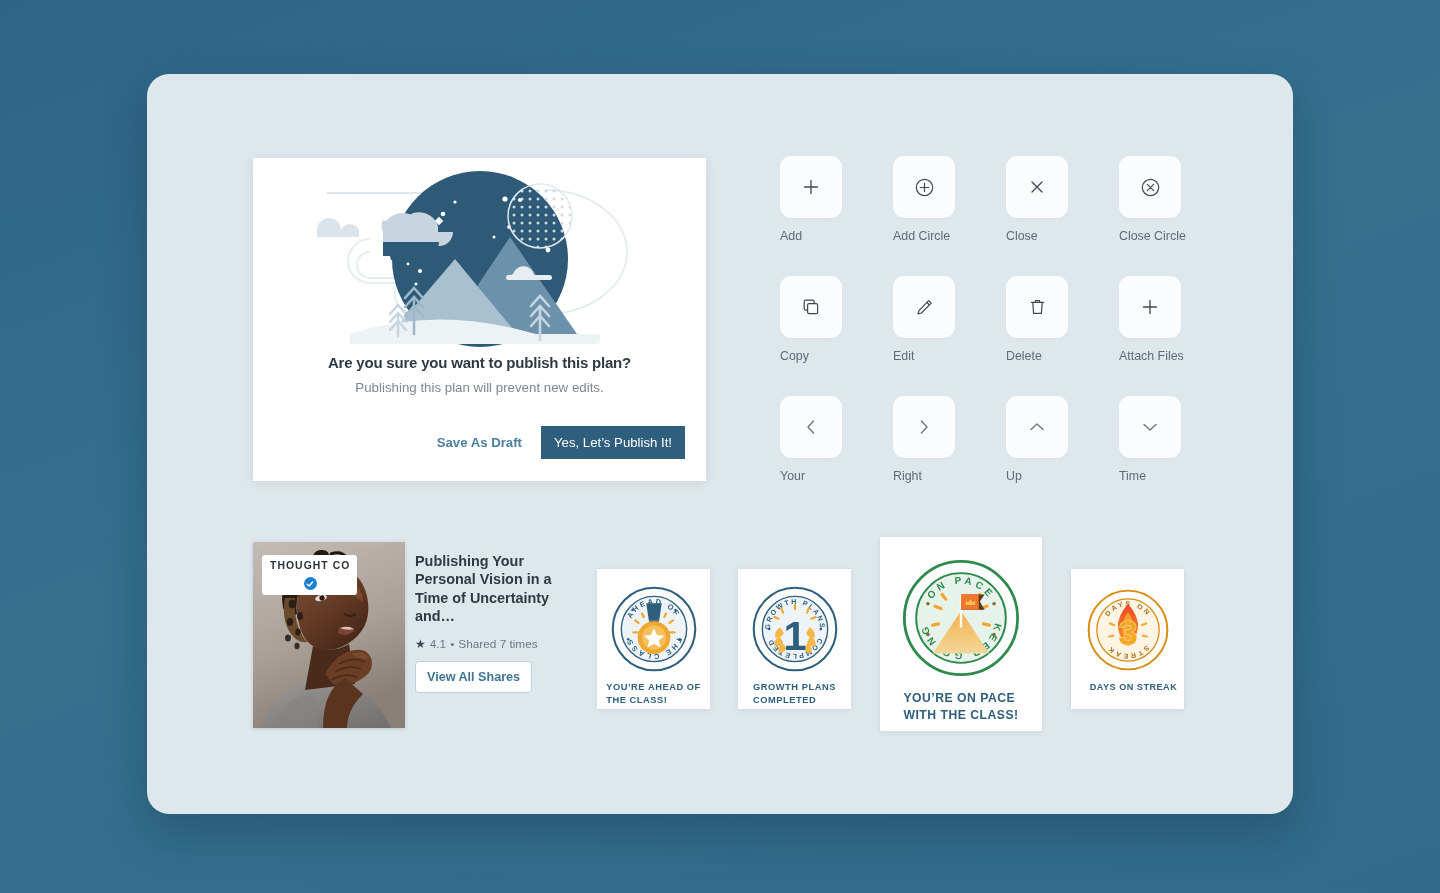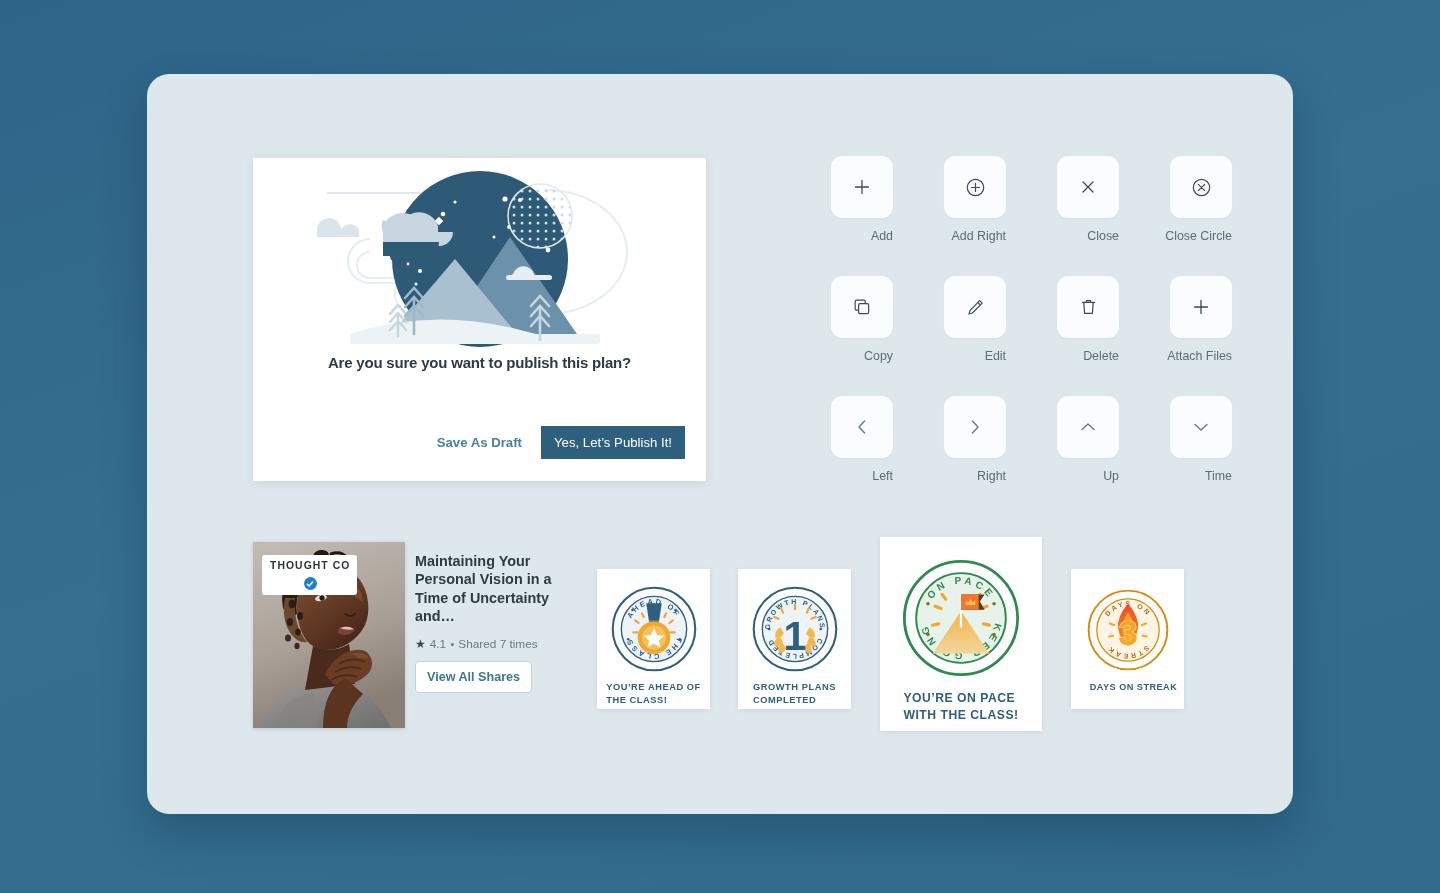--- a/index.html
+++ b/index.html
@@ -71,21 +71,21 @@
   }
 
   
   .icon-grid {
     position: absolute;
     left: 633px; top: 82px;
     display: grid;
     grid-template-columns: repeat(4, 113px);
     row-gap: 33px;
   }
-  .icon-cell { width: 113px; display: flex; flex-direction: column; align-items: flex-end; }
+  .icon-cell { width: 113px; display: flex; flex-direction: column; align-items: flex-start; }
   .icon-tile {
     width: 62px; height: 62px;
     background: #fafcfd;
     border-radius: 11px;
     display: flex; align-items: center; justify-content: center;
     cursor: pointer;
     box-shadow: 0 1px 2px rgba(60,90,110,.05);
   }
   .icon-tile svg { display: block; }
   .icon-label {
@@ -256,20 +256,21 @@
           <g stroke="#c6d5e0" stroke-width="2.6" fill="none" stroke-linecap="round">
             <path d="M236 142 l9 -10 l9 10"></path>
               <path d="M236 152 l9 -10 l9 10"></path>
               <path d="M236 162 l9 -10 l9 10"></path>
             <line x1="245" y1="144" x2="245" y2="176"></line>
           </g>
         </svg>
       </div>
 
       <div class="dlg-title">Are you sure you want to publish this plan?</div>
+      <div class="dlg-sub">Publishing this plan will prevent new edits.</div>
 
       <div class="dlg-actions">
         <button class="btn-text">Save As Draft</button>
         <button class="btn-primary">Yes, Let’s Publish It!</button>
       </div>
     </div>
 
     <div class="icon-grid">
 
       <div class="icon-cell">
@@ -281,21 +282,21 @@
         <div class="icon-label">Add</div>
       </div>
 
       <div class="icon-cell">
         <div class="icon-tile">
           <svg width="21" height="21" viewBox="0 0 21 21">
             <circle cx="10.5" cy="10.5" r="8.2" fill="none" stroke="#3f4a54" stroke-width="1.2"></circle>
             <path d="M10.5 6.4 V14.6 M6.4 10.5 H14.6" stroke="#3f4a54" stroke-width="1.2" stroke-linecap="round"></path>
           </svg>
         </div>
-        <div class="icon-label">Add Right</div>
+        <div class="icon-label">Add Circle</div>
       </div>
 
       <div class="icon-cell">
         <div class="icon-tile">
           <svg width="18" height="18" viewBox="0 0 18 18">
             <path d="M4 4 L14 14 M14 4 L4 14" stroke="#3f4a54" stroke-width="1.3" stroke-linecap="round"></path>
           </svg>
         </div>
         <div class="icon-label">Close</div>
       </div>
@@ -349,21 +350,21 @@
         </div>
         <div class="icon-label">Attach Files</div>
       </div>
 
       <div class="icon-cell">
         <div class="icon-tile">
           <svg width="18" height="20" viewBox="0 0 18 20">
             <path d="M11.6 4 L6 10 L11.6 16" fill="none" stroke="#6b7884" stroke-width="1.4" stroke-linecap="round" stroke-linejoin="round"></path>
           </svg>
         </div>
-        <div class="icon-label">Left</div>
+        <div class="icon-label">Your</div>
       </div>
 
       <div class="icon-cell">
         <div class="icon-tile">
           <svg width="18" height="20" viewBox="0 0 18 20">
             <path d="M6.4 4 L12 10 L6.4 16" fill="none" stroke="#6b7884" stroke-width="1.4" stroke-linecap="round" stroke-linejoin="round"></path>
           </svg>
         </div>
         <div class="icon-label">Right</div>
       </div>
@@ -456,21 +457,21 @@
           <span class="pub-name">THOUGHT CO</span>
           <span class="verified">
             <svg width="8" height="8" viewBox="0 0 10 10">
                 <path d="M1.6 5.2 L3.9 7.4 L8.3 2.6" fill="none" stroke="#fff" stroke-width="1.8" stroke-linecap="round" stroke-linejoin="round"></path>
               </svg>
           </span>
         </div>
       </div>
 
       <div class="article-body">
-        <div class="article-title">Maintaining Your Personal Vision in a Time of Uncertainty and…</div>
+        <div class="article-title">Publishing Your Personal Vision in a Time of Uncertainty and…</div>
         <div class="article-meta">
           <span class="star">★</span>
           <span>4.1</span>
           <span>•</span>
           <span>Shared 7 times</span>
         </div>
         <button class="shares-btn">View All Shares</button>
       </div>
     </div>
 

